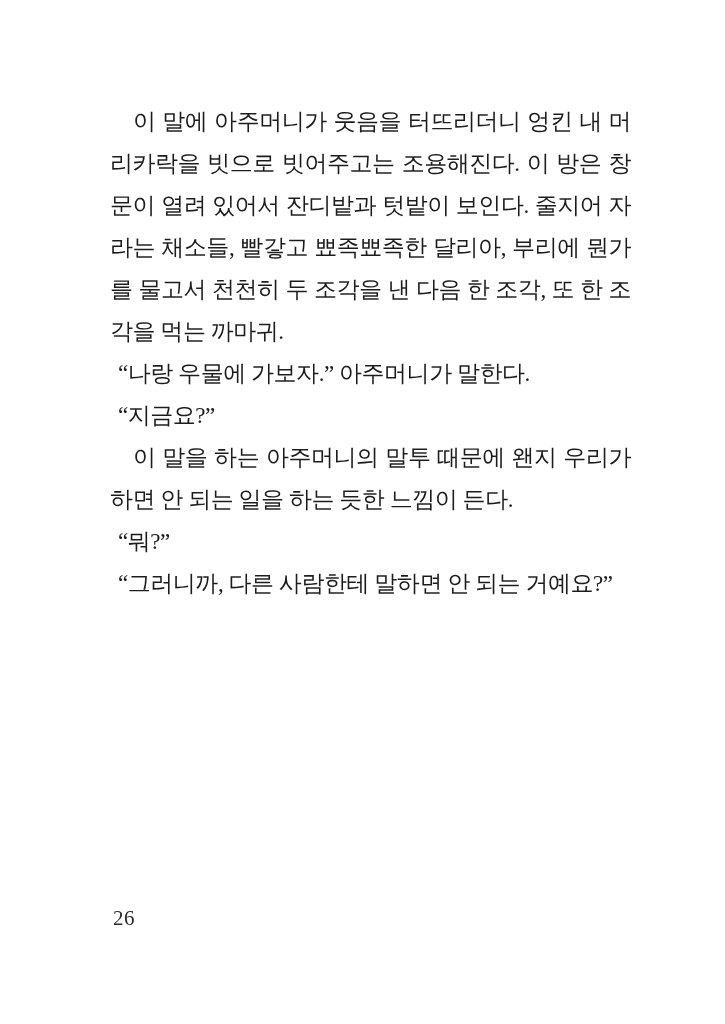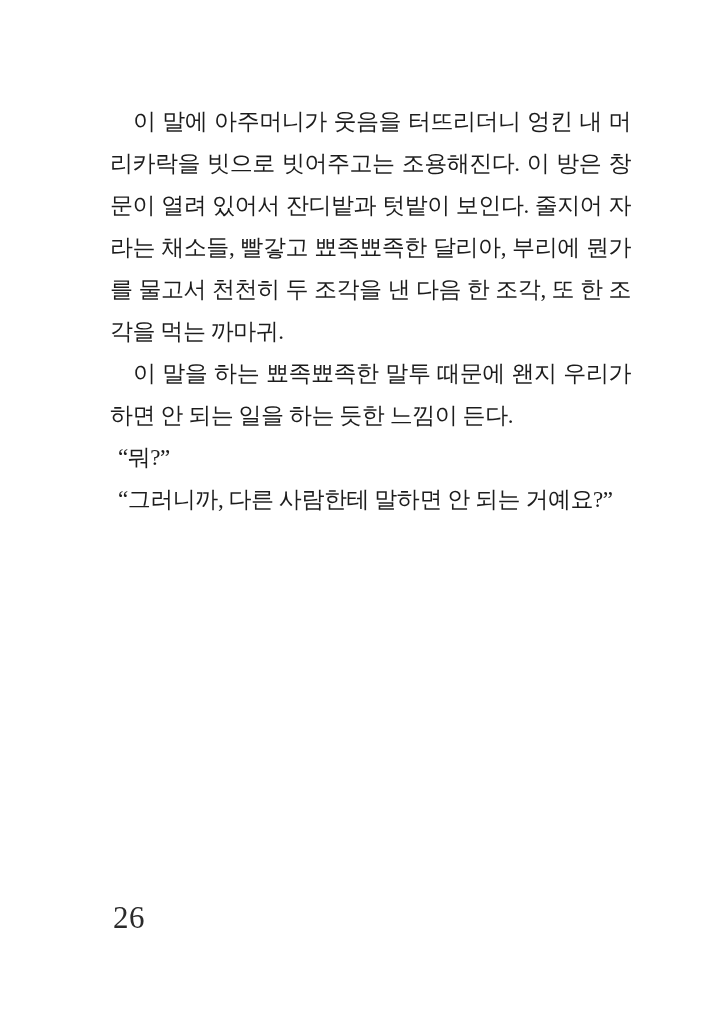--- a/index.html
+++ b/index.html
@@ -35,30 +35,32 @@
   .para.narration {
     text-indent: 23px;
   }
   .para.dialogue {
     text-indent: 8px;
   }
   .page-number {
     position: absolute;
     left: 113px;
     top: 903px;
-    font-size: 31px;
+    font-size: 21px;
     line-height: 30px;
     color: #2b2b2b;
     letter-spacing: 0.5px;
   }
 </style>
 </head>
 <body>
 
 <div class="page">
   <div class="text-block">
       <p class="para narration">이 말에 아주머니가 웃음을 터뜨리더니 엉킨 내 머리카락을 빗으로 빗어주고는 조용해진다. 이 방은 창문이 열려 있어서 잔디밭과 텃밭이 보인다. 줄지어 자라는 채소들, 빨갛고 뾰족뾰족한 달리아, 부리에 뭔가를 물고서 천천히 두 조각을 낸 다음 한 조각, 또 한 조각을 먹는 까마귀.</p>
-      <p class="para narration">이 말을 하는 뾰족뾰족한 말투 때문에 왠지 우리가 하면 안 되는 일을 하는 듯한 느낌이 든다.</p>
+      <p class="para dialogue">“나랑 우물에 가보자.” 아주머니가 말한다.</p>
+      <p class="para dialogue">“지금요?”</p>
+      <p class="para narration">이 말을 하는 아주머니의 말투 때문에 왠지 우리가 하면 안 되는 일을 하는 듯한 느낌이 든다.</p>
       <p class="para dialogue">“뭐?”</p>
       <p class="para dialogue">“그러니까, 다른 사람한테 말하면 안 되는 거예요?”</p>
     </div>
   <div class="page-number">26</div>
 </div>
 
 </body></html>

